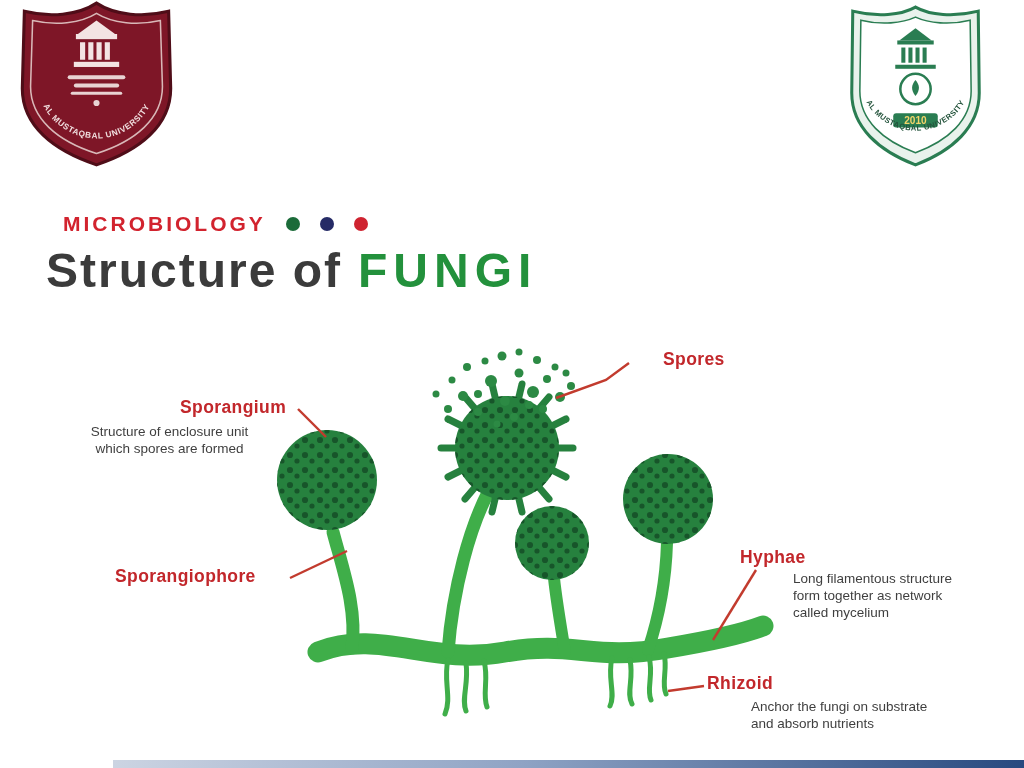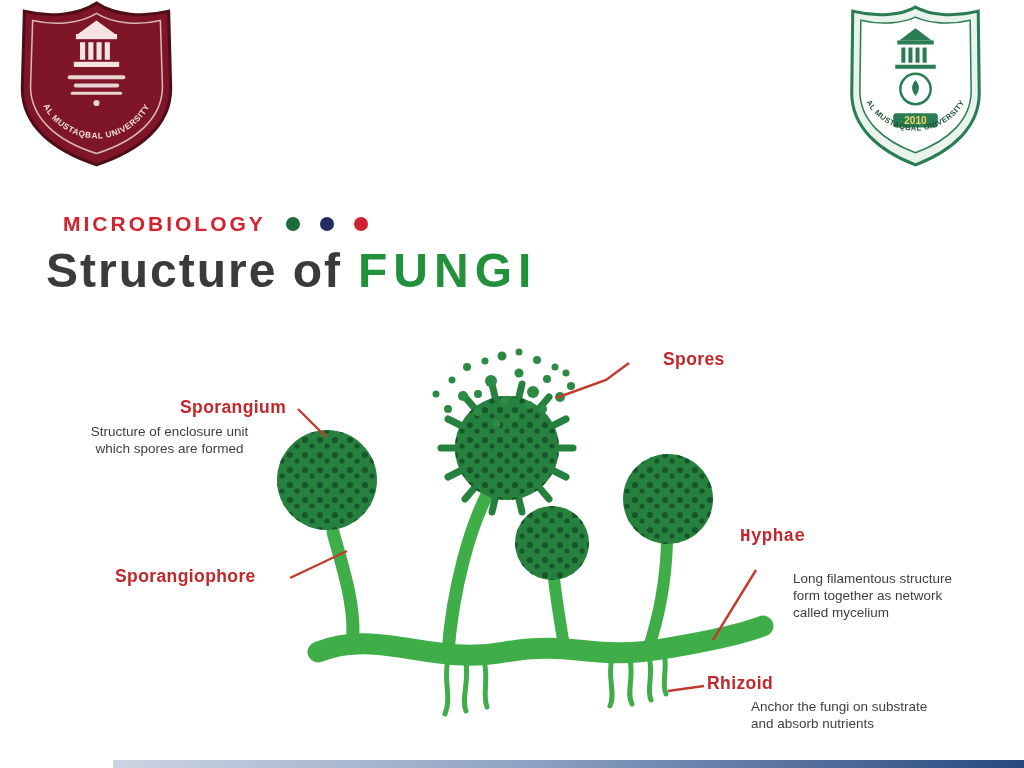--- a/index.html
+++ b/index.html
@@ -28,21 +28,21 @@
 
   
   .co-name{position:absolute;font-weight:bold;font-size:17.5px;color:#c2272b;letter-spacing:.4px;}
   .co-desc{position:absolute;font-size:13.5px;color:#3f3f3f;line-height:17px;white-space:pre-line;}
   #spores-name{left:631px;top:349px;margin-left:32px;}
   #spores-desc{left:672px;top:378px;width:290px;}
   #sporangium-name{left:172px;top:397px;margin-left:8px;}
   #sporangium-desc{left:72px;top:423px;width:195px;text-align:center;}
   #sporangiophore-name{left:115px;top:566px;}
   #sporangiophore-desc{left:38px;top:593px;width:205px;text-align:center;}
-  #hyphae-name{left:740px;top:526px;font-family:Liberation Mono, monospace;}
+  #hyphae-name{left:740px;top:547px;}
   #hyphae-desc{left:793px;top:570px;width:210px;}
   #rhizoid-name{left:707px;top:673px;}
   #rhizoid-desc{left:751px;top:698px;width:240px;}
 
   
   .footer-bar{position:absolute;left:113px;right:0;bottom:0;height:8px;
     background:linear-gradient(90deg,#ccd4e2 0%,#8fa3c4 45%,#27497f 100%);}
 </style>
 </head>
 <body>

